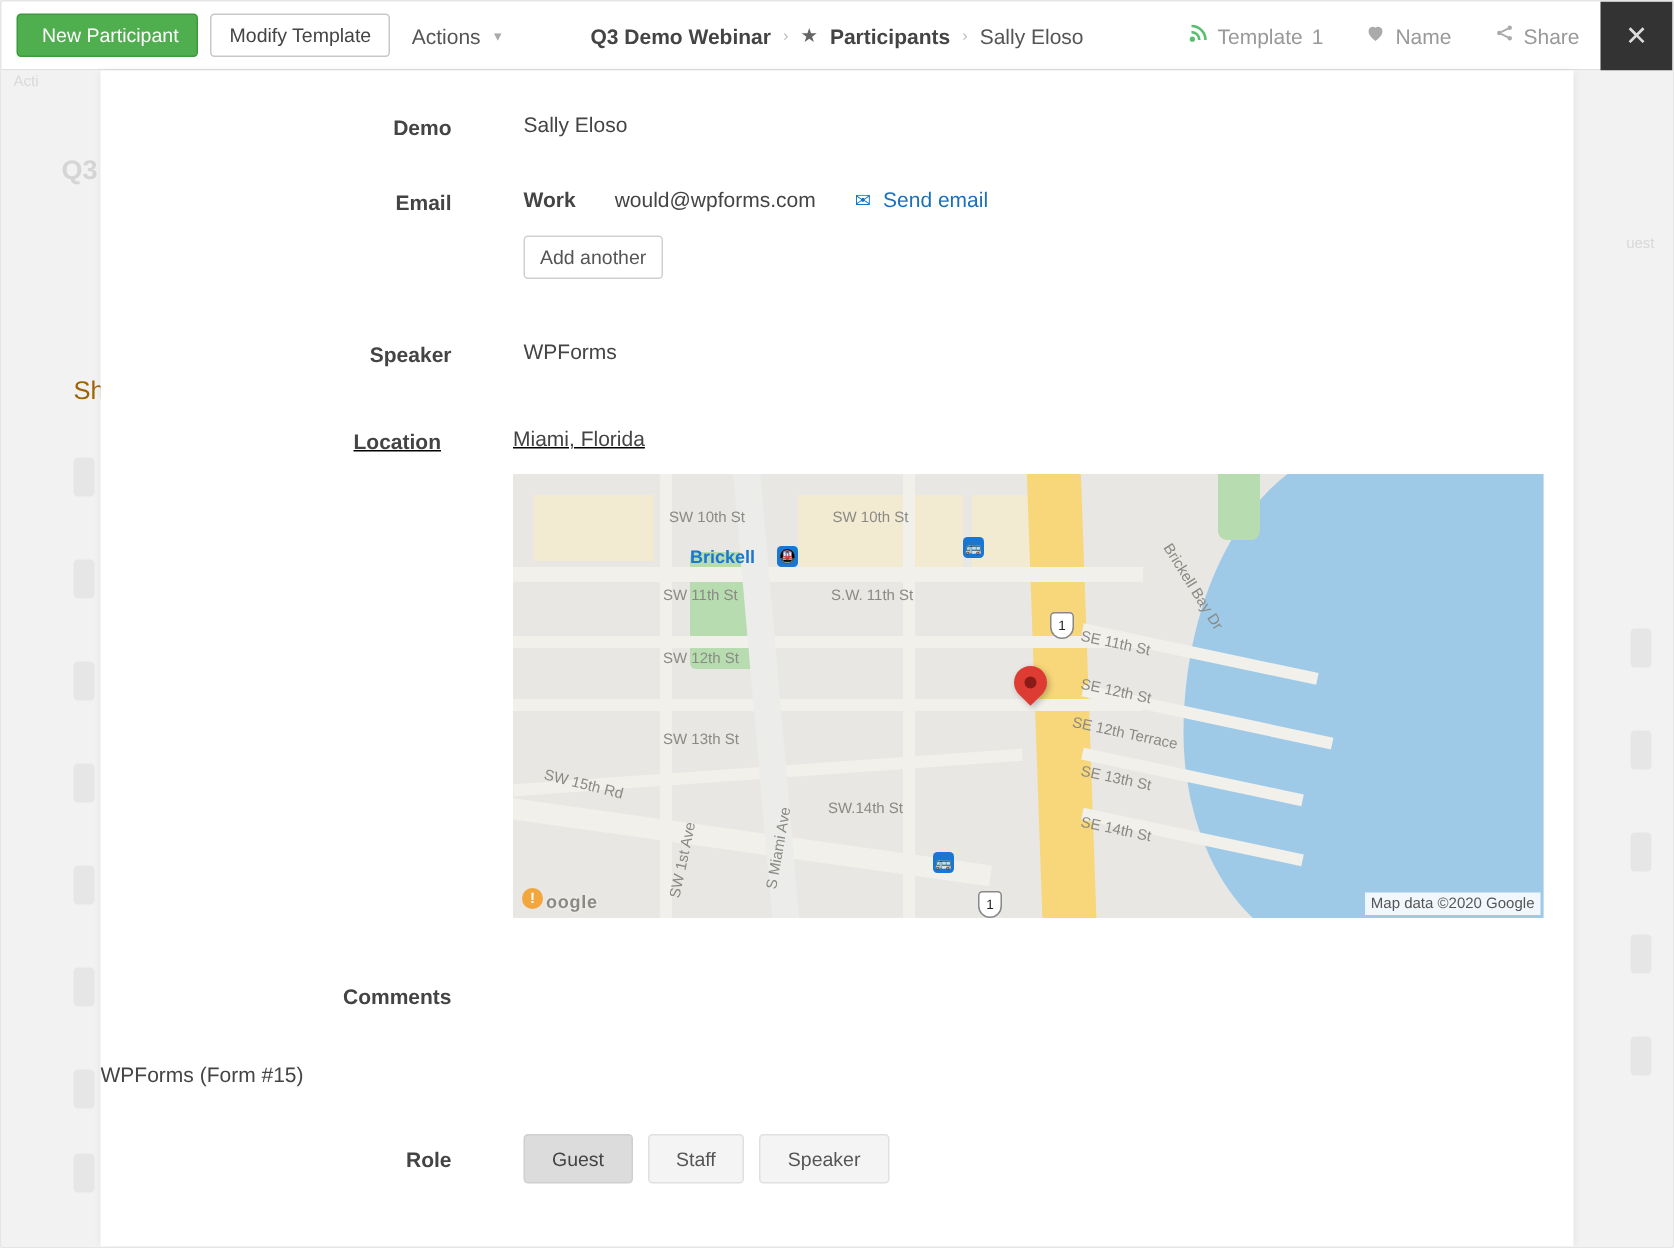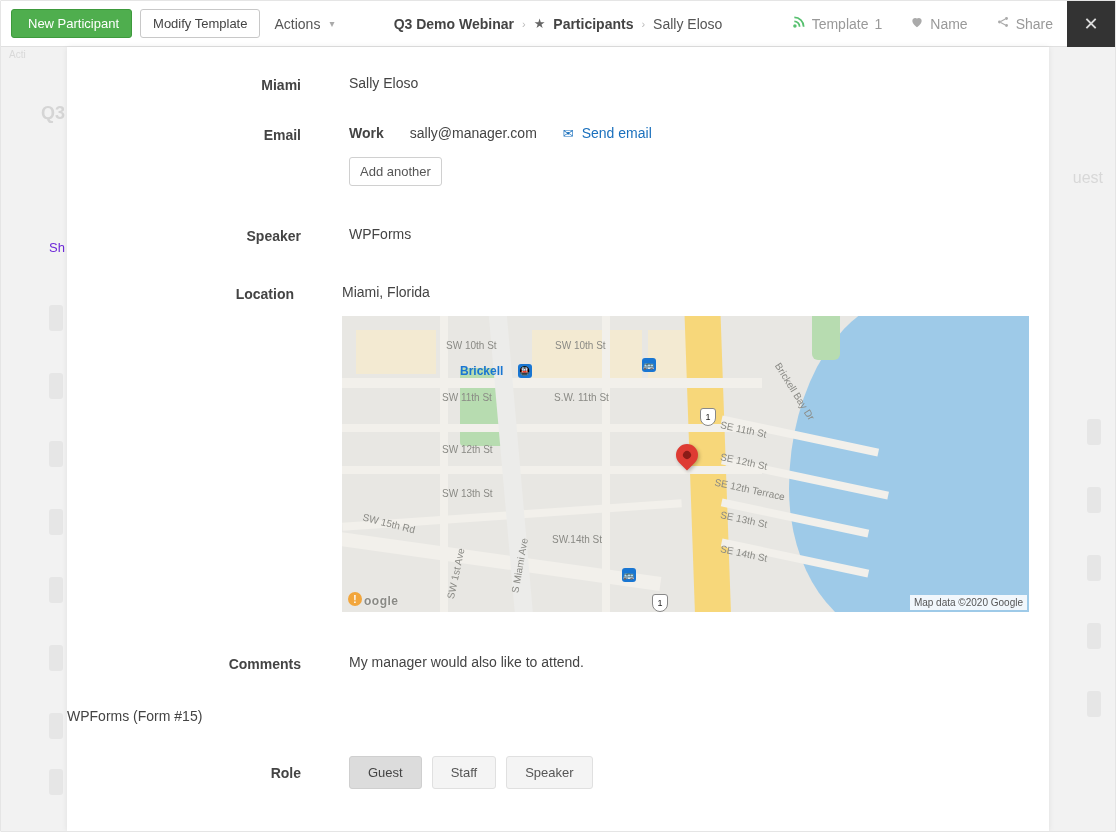--- a/index.html
+++ b/index.html
@@ -22,42 +22,42 @@
   .top-right { margin-left: auto; display: flex; align-items: center; height: 100%; }
   .tr-item { display: flex; align-items: center; gap: 6px; color: #999; font-size: 14px; padding: 0 14px; cursor: pointer; }
   .tr-icon { color: #aaa; }
   .tr-follow-icon { color: #57c06f; }
   .close-box { width: 48px; height: 46px; background: #333; color: #ddd; display: flex; align-items: center; justify-content: center; font-size: 18px; cursor: pointer; }
 
   
   .backdrop { position: absolute; top: 46px; left: 0; right: 0; bottom: 0; background: #f2f2f2; }
   .bd-left { position: absolute; left: 8px; top: 0; width: 60px; color: #d9d9d9; font-size: 10px; }
   .bd-q3 { position: absolute; left: 40px; top: 56px; color: #d5d5d5; font-size: 18px; font-weight: 600; }
-  .bd-sh { position: absolute; left: 48px; top: 193px; color: #6d28d9; font-size: 13px; }
-  .bd-right-text { position: absolute; right: 12px; top: 110px; color: #d8d8d8; font-size: 16px; margin-top: 12px; }
+  .bd-sh { position: absolute; left: 48px; top: 204px; color: #a16207; font-size: 17px; }
+  .bd-right-text { position: absolute; right: 12px; top: 110px; color: #d8d8d8; font-size: 10px; }
   .bd-blob { position: absolute; left: 48px; width: 14px; height: 26px; background: #e6e6e6; border-radius: 3px; }
 
   .panel { position: absolute; left: 66px; top: 46px; width: 982px; bottom: 0; background: #fff; box-shadow: 0 0 6px rgba(0,0,0,0.08); overflow: hidden; }
 
   
   .row { display: flex; padding: 12px 0 12px 0; }
   .lbl { width: 282px; text-align: right; font-weight: 700; font-size: 14px; color: #444; padding-right: 48px; padding-top: 2px; }
   .val { flex: 1; font-size: 14px; color: #444; padding-right: 20px; }
 
   .row-name { padding-top: 28px; padding-bottom: 20px; }
 
   .inline { display: flex; align-items: center; gap: 26px; }
   .work-lbl { font-weight: 700; }
   .send-link { color: #1a70bd; display: flex; align-items: center; gap: 8px; cursor: pointer; }
   .send-icon { color: #1a70bd; font-size: 13px; }
 
   .btn-mini { font-size: 13px; border: 1px solid #d0d0d0; background: #fff; color: #555; padding: 6px 10px; border-radius: 3px; cursor: pointer; margin-top: 16px; }
 
   .row-company { padding-top: 28px; padding-bottom: 28px; }
-  .row-location { padding-top: 12px; }
+  .row-location { padding-top: 12px; text-decoration: underline; }
 
   
   .map-wrap { margin-top: 16px; width: 687px; height: 296px; position: relative; overflow: hidden; background: #e8e7e3; border: 0; }
   .water { position: absolute; right: -40px; top: -20px; width: 280px; height: 340px; background: #9ecae8; border-top-left-radius: 220px 340px; border-bottom-left-radius: 180px 260px; }
   .land-cut { position: absolute; left: -40px; top: 0; width: 540px; height: 296px; background: #e8e7e3; }
   .highway { position: absolute; left: 348px; top: -10px; width: 36px; height: 330px; background: #f7d77a; transform: rotate(-2deg); }
   .road { position: absolute; background: #f2f0eb; }
   .r1 { left: 0; top: 62px; width: 420px; height: 10px; }
   .r2 { left: 0; top: 108px; width: 420px; height: 8px; }
   .r3 { left: 0; top: 150px; width: 420px; height: 8px; }
@@ -172,30 +172,30 @@
   <div class="bd-blob" style="left:auto;right:14px;top:372px"></div>
   <div class="bd-blob" style="left:auto;right:14px;top:440px"></div>
   <div class="bd-blob" style="left:auto;right:14px;top:508px"></div>
   <div class="bd-blob" style="left:auto;right:14px;top:576px"></div>
   <div class="bd-blob" style="left:auto;right:14px;top:644px"></div>
 </div>
 
 <div class="panel">
 
   <div class="row row-name">
-    <div class="lbl">Miami</div>
+    <div class="lbl">Demo</div>
     <div class="val">Sally Eloso</div>
   </div>
 
   <div class="row">
     <div class="lbl">Email</div>
     <div class="val">
       <div class="inline">
         <span class="work-lbl">Work</span>
-        <span>sally@manager.com</span>
+        <span>would@wpforms.com</span>
         <span class="send-link">
           <span class="send-icon">✉</span>
           <span>Send email</span>
         </span>
       </div>
       <button class="btn-mini">Add another</button>
     </div>
   </div>
 
   <div class="row row-company">
@@ -235,21 +235,21 @@
         <span class="transit-box" style="left:300px;top:42px">🚌</span>
         <span class="transit-box" style="left:280px;top:252px">🚌</span>
 
         <span class="shield" style="left:358px;top:92px">1</span>
         <span class="shield" style="left:310px;top:278px">1</span>
 
         <span class="street-lbl" style="left:104px;top:24px">SW 10th St</span>
         <span class="street-lbl" style="left:213px;top:24px">SW 10th St</span>
         <span class="street-lbl" style="left:100px;top:76px">SW 11th St</span>
         <span class="street-lbl" style="left:212px;top:76px">S.W. 11th St</span>
-        <span class="street-lbl" style="left:100px;top:128px">SW 12th St</span>
+        <span class="street-lbl" style="left:100px;top:118px">SW 12th St</span>
         <span class="street-lbl" style="left:100px;top:172px">SW 13th St</span>
         <span class="street-lbl" style="left:210px;top:218px">SW.14th St</span>
         <span class="street-lbl" style="left:20px;top:202px;transform:rotate(14deg)">SW 15th Rd</span>
         <span class="street-lbl sl-tilt" style="left:378px;top:108px">SE 11th St</span>
         <span class="street-lbl sl-tilt" style="left:378px;top:140px">SE 12th St</span>
         <span class="street-lbl sl-tilt" style="left:372px;top:168px">SE 12th Terrace</span>
         <span class="street-lbl sl-tilt" style="left:378px;top:198px">SE 13th St</span>
         <span class="street-lbl sl-tilt" style="left:378px;top:232px">SE 14th St</span>
         <span class="street-lbl" style="left:420px;top:70px;transform:rotate(58deg)">Brickell Bay Dr</span>
         <span class="street-lbl" style="left:88px;top:252px;transform:rotate(-78deg)">SW 1st Ave</span>
@@ -258,21 +258,20 @@
         <div class="marker"></div>
         <div class="map-warn">!</div>
         <div class="map-logo">oogle</div>
         <div class="map-attr">Map data ©2020 Google</div>
       </div>
     </div>
   </div>
 
   <div class="row row-comments">
     <div class="lbl">Comments</div>
-    <div class="val">My manager would also like to attend.</div>
   </div>
 
   <div class="row row-reg">
     <div class="val">WPForms (Form #15)</div>
   </div>
 
   <div class="row row-role">
     <div class="lbl" style="padding-top:9px">Role</div>
     <div class="val">
       <div class="toggle-group">

